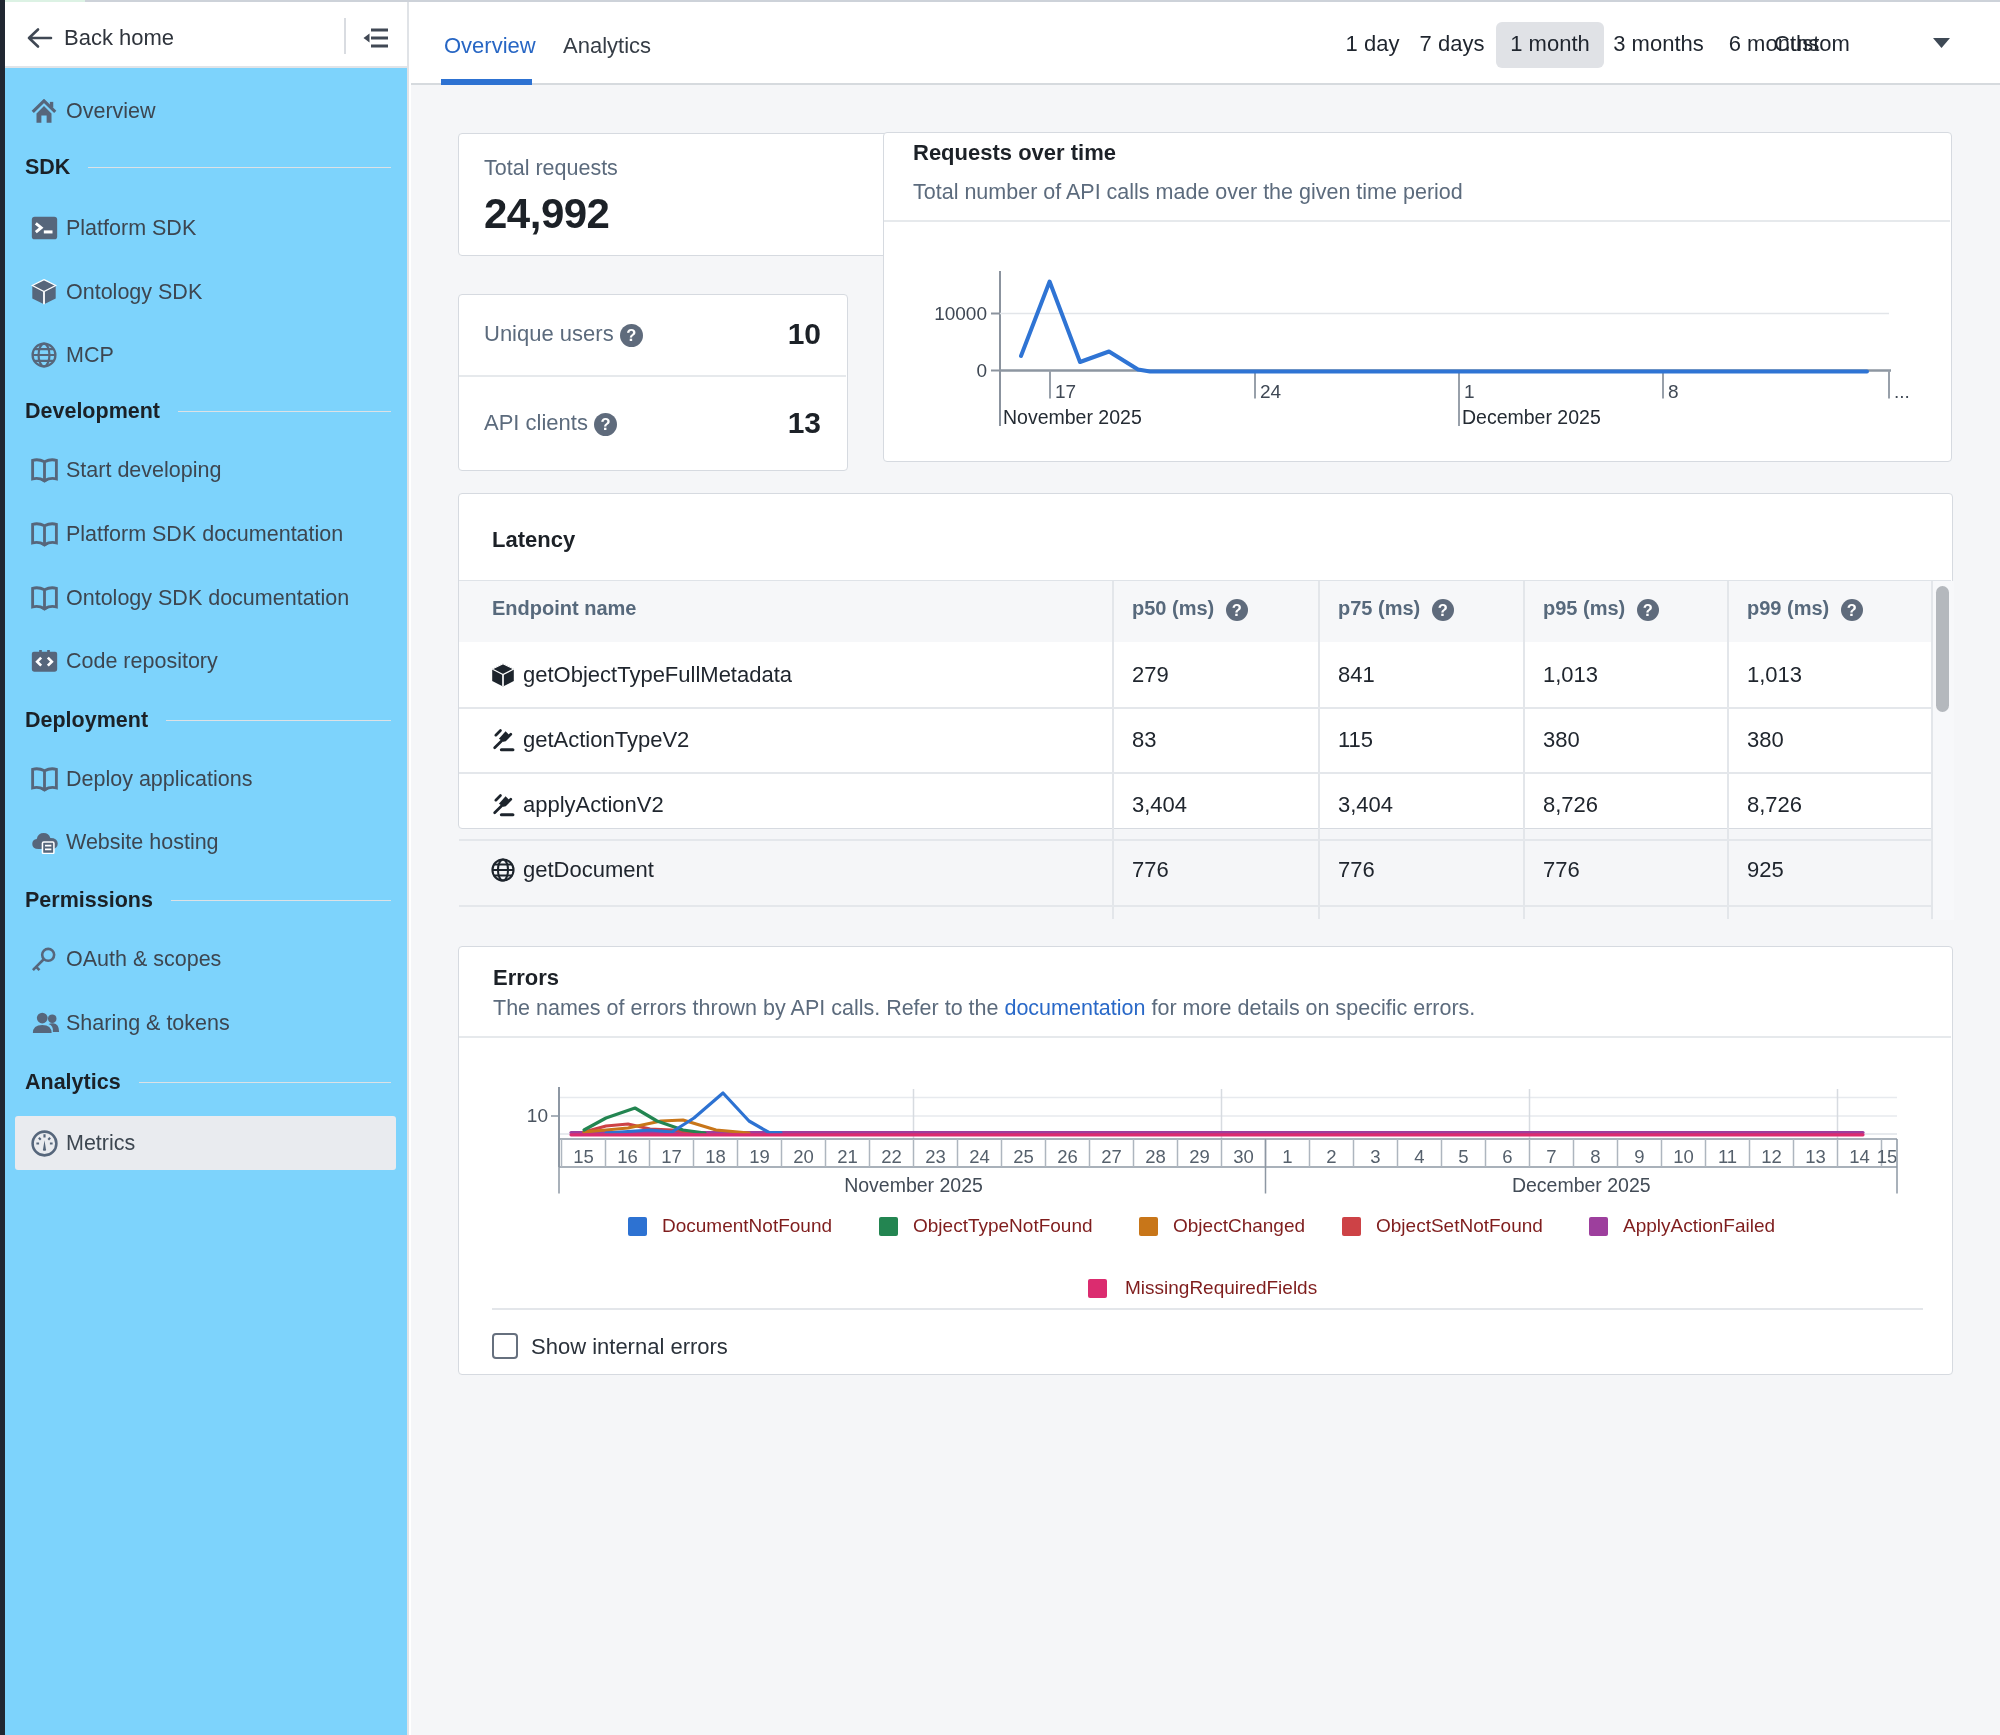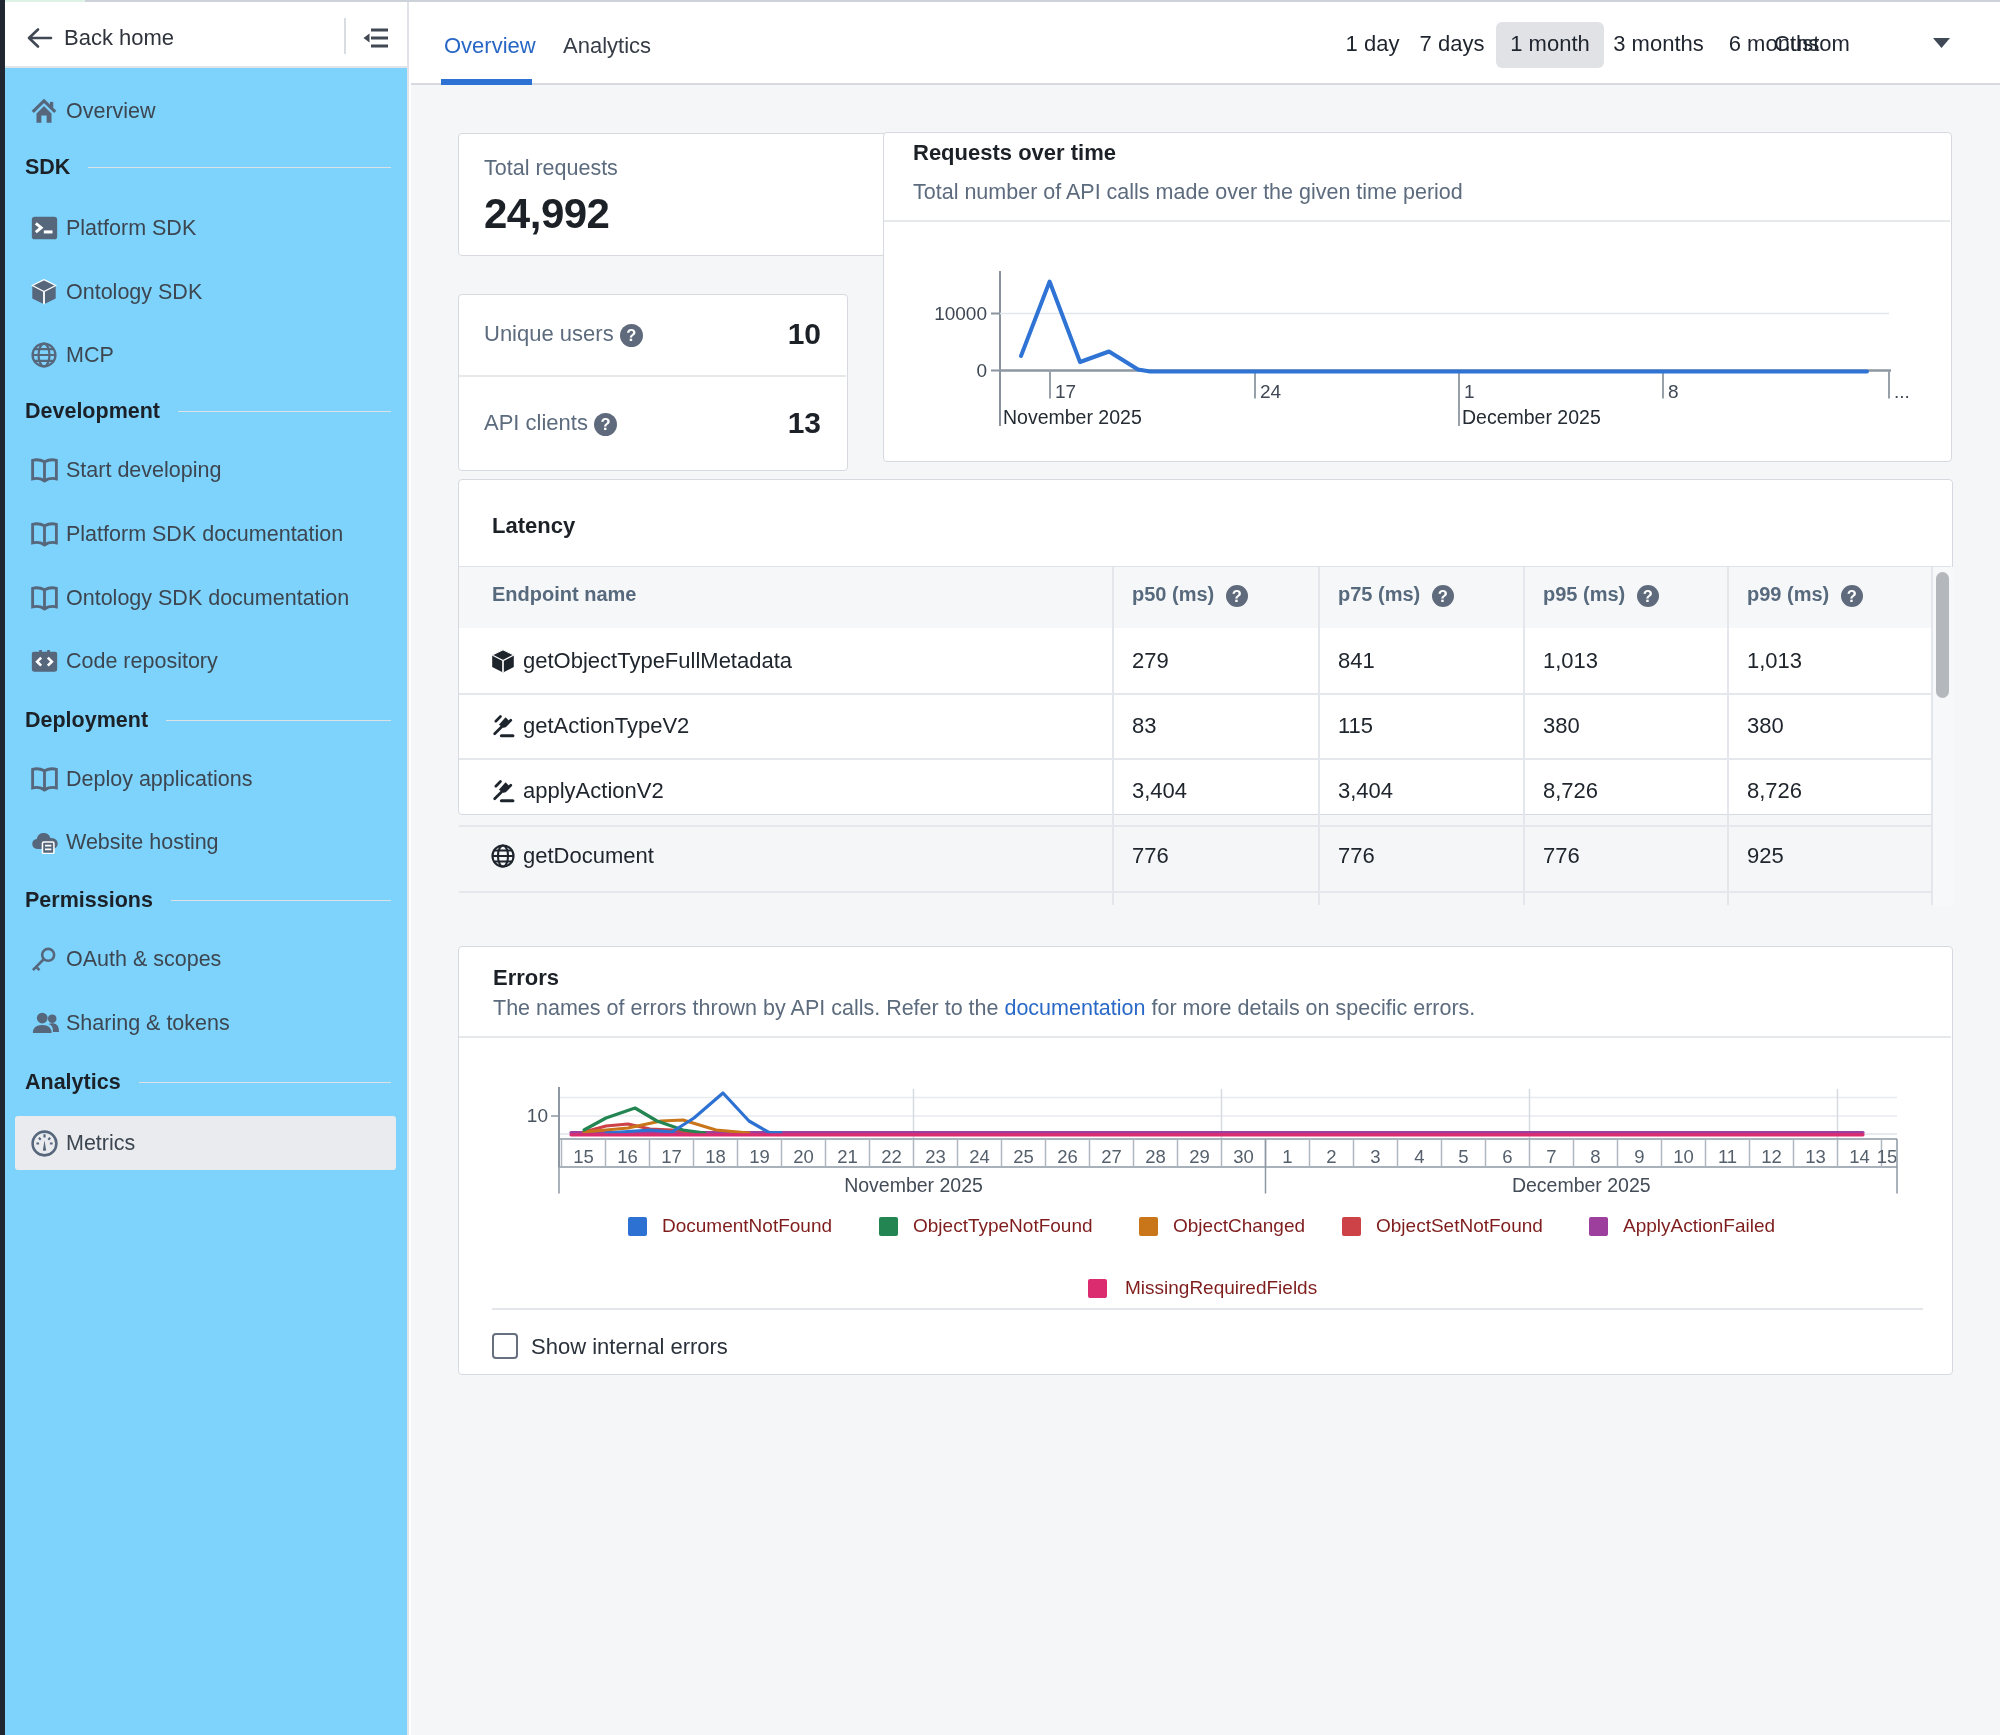--- a/index.html
+++ b/index.html
@@ -232,21 +232,21 @@
       <text x="1010" y="176.5" font-size="19" fill="#3f4854">...</text>
       <line x1="575" y1="149.5" x2="575" y2="205" stroke="#98a0aa" stroke-width="2"></line>
       <text x="119" y="203" font-size="19.5" fill="#242b33">November 2025</text>
       <text x="578" y="203" font-size="19.5" fill="#242b33">December 2025</text>
       <text x="103" y="98.5" font-size="19" fill="#3f4854" text-anchor="end">10000</text>
       <text x="103" y="155.5" font-size="19" fill="#3f4854" text-anchor="end">0</text>
       <polyline points="137,135 165.6,60.5 196,141 225,130.5 254,148.5 266,150.5 983,150.5" fill="none" stroke="#2f74d4" stroke-width="4" stroke-linejoin="round" stroke-linecap="round"></polyline>
     </svg>
 </div>
 
-<div class="card" id="cardD" style="left:458px;top:479px;width:1495px;height:336px">
+<div class="card" id="cardD" style="left:458px;top:493px;width:1495px;height:336px">
   <div class="abs dark" style="left:33px;top:33px;font-size:22px;font-weight:bold">Latency</div>
   <div id="lattable">
       <div class="abs" style="left:0;top:86px;width:1492px;height:62px;background:#f6f7f9;border-top:1.5px solid #dfe3e8"></div>
       <div class="abs" style="left:653px;top:87px;width:1.5px;height:338px;background:#e3e6ea"></div>
       <div class="abs" style="left:859px;top:87px;width:1.5px;height:338px;background:#e3e6ea"></div>
       <div class="abs" style="left:1064px;top:87px;width:1.5px;height:338px;background:#e3e6ea"></div>
       <div class="abs" style="left:1268px;top:87px;width:1.5px;height:338px;background:#e3e6ea"></div>
       <div class="abs" style="left:1472px;top:87px;width:1.5px;height:338px;background:#e3e6ea"></div>
       <div class="abs" style="left:33px;top:103px;font-size:20px;font-weight:bold;color:#57697c">Endpoint name</div>
       <div class="abs" style="left:673px;top:103px;font-size:20px;font-weight:bold;color:#57697c">p50 (ms) <span class="helpq" style="width:22px;height:22px;line-height:22px;margin-left:6px">?</span></div>

